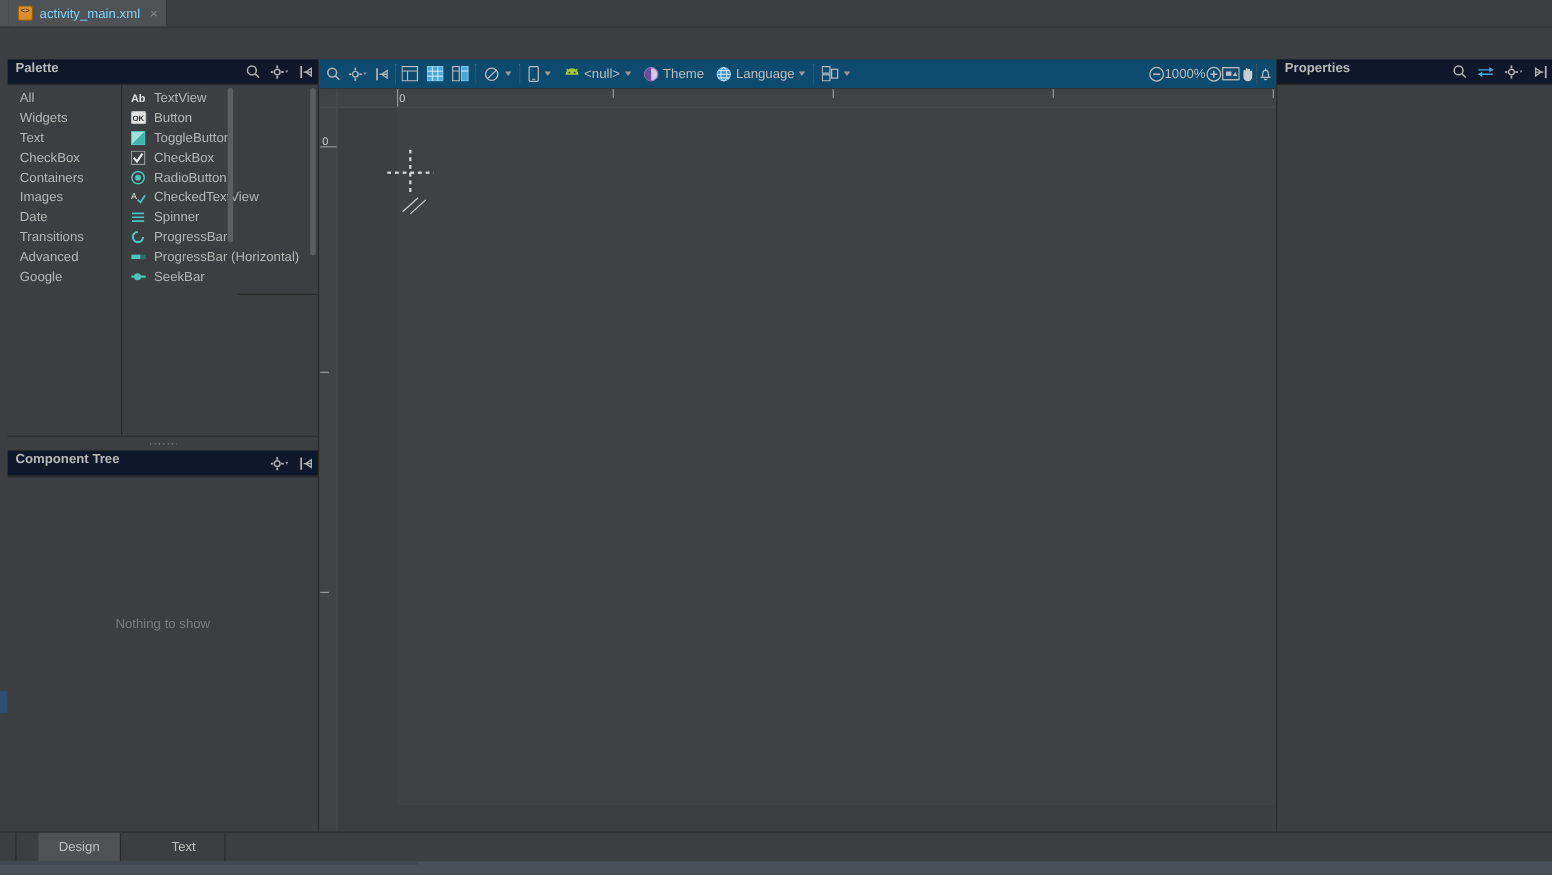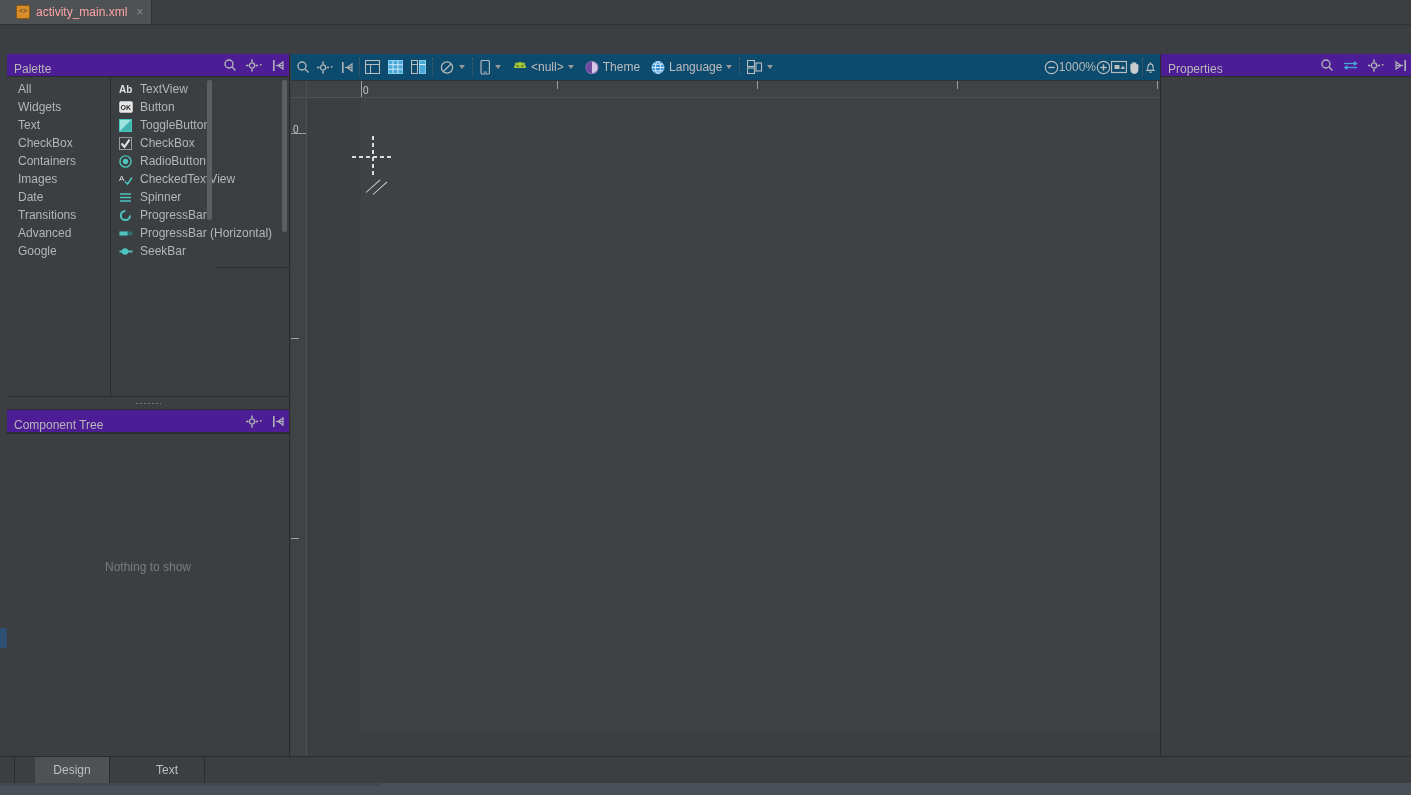--- a/index.html
+++ b/index.html
@@ -59,21 +59,21 @@
     left: 0; top: -2px;
     width: 12px;
     font-size: 7px;
     line-height: 14px;
     text-align: center;
     color: #2b2b2b;
     font-family: "Liberation Sans", sans-serif;
   }
   .editor-tab .tab-title {
     font-size: 12px;
-    color: #fca5a5;
+    color: #7dd3fc;
     white-space: nowrap;
   }
   .editor-tab .tab-close {
     margin-left: 9px;
     font-size: 12px;
     color: #8a8a8a;
     line-height: 1;
   }
 
   
@@ -129,22 +129,23 @@
     width: 283px; height: 342px;
     background: #3c3f41;
     border-right: 1px solid #2b2b2b;
     box-sizing: border-box;
   }
   .panel-header {
     position: relative;
     height: 22px;
     border-bottom: 1px solid #2b2b2b;
     display: flex;
-    align-items: flex-end;
-    background: #4c1d95;
+    align-items: flex-start;
+    background: #0f172a;
+    font-weight: bold;
   }
   .panel-title {
     margin-left: 7px;
     font-size: 12px;
     color: #b8b8b8;
   }
   .panel-header-tools {
     position: absolute;
     right: 4px; top: 0;
     height: 22px;

